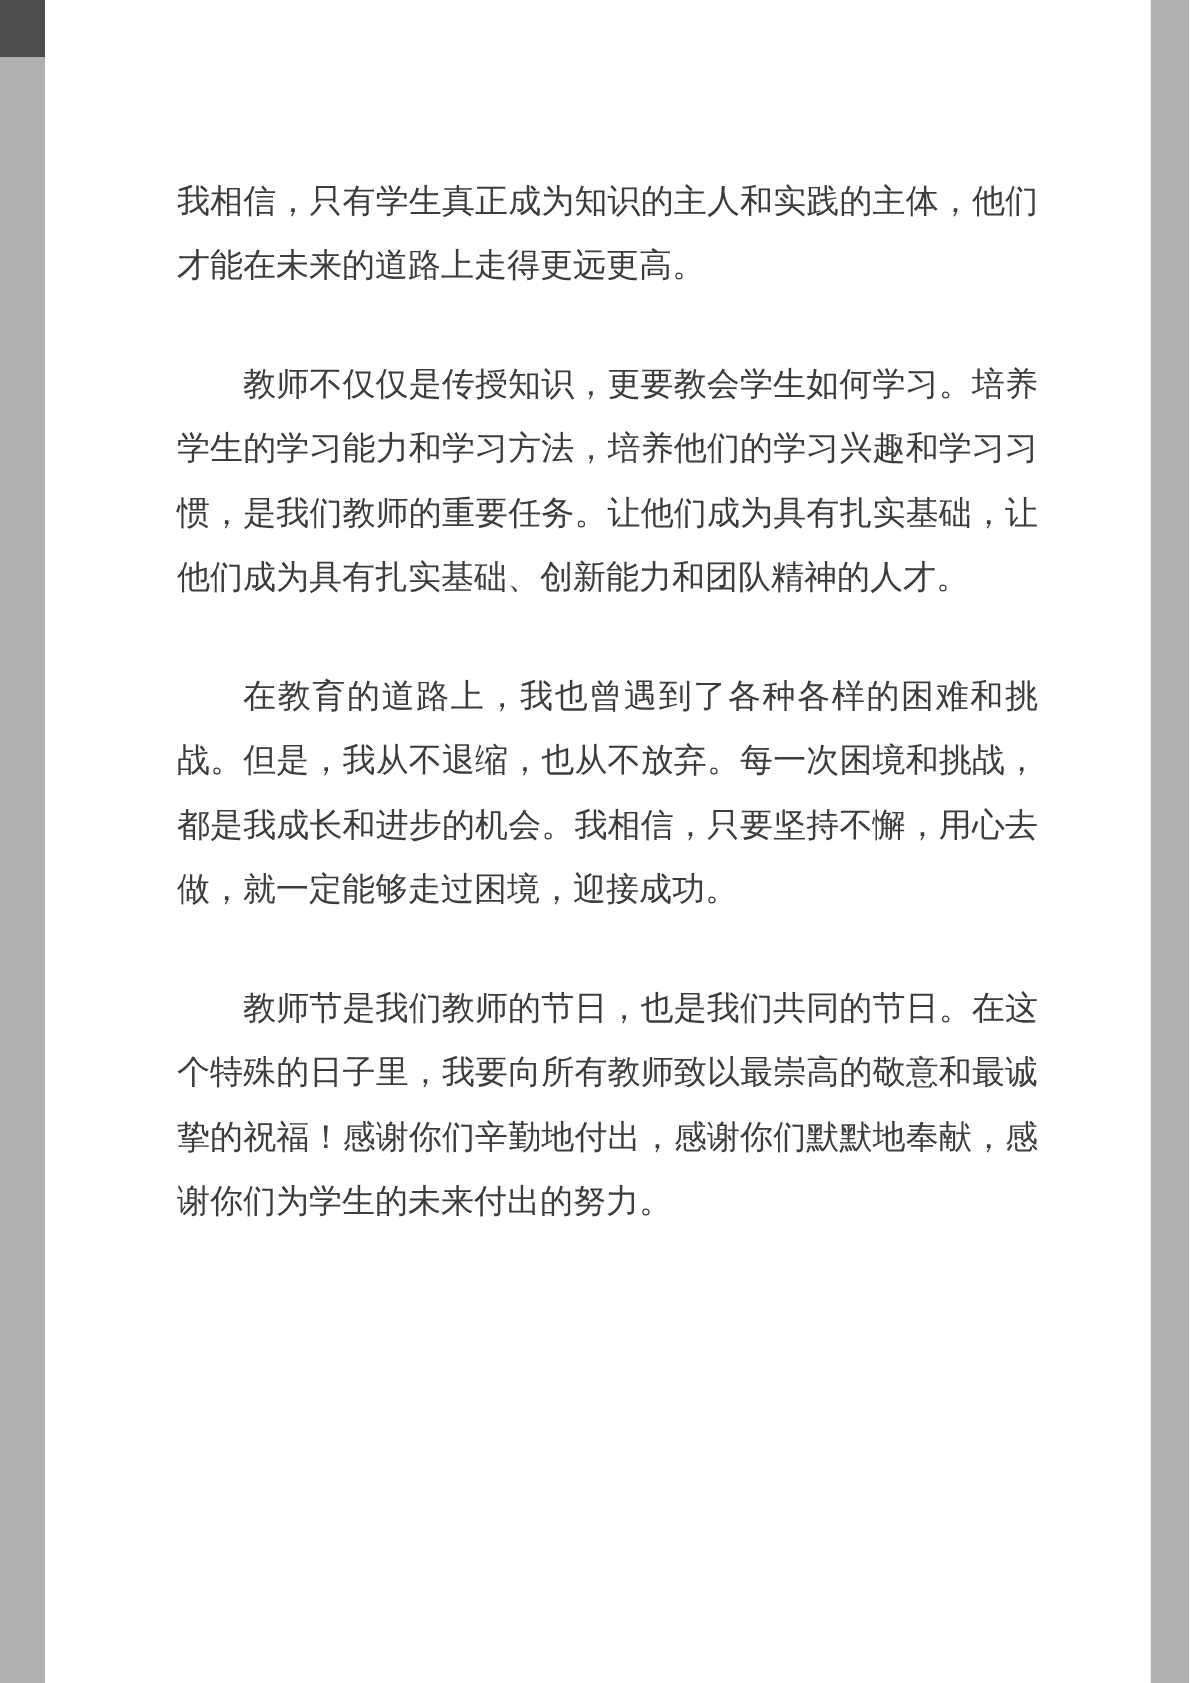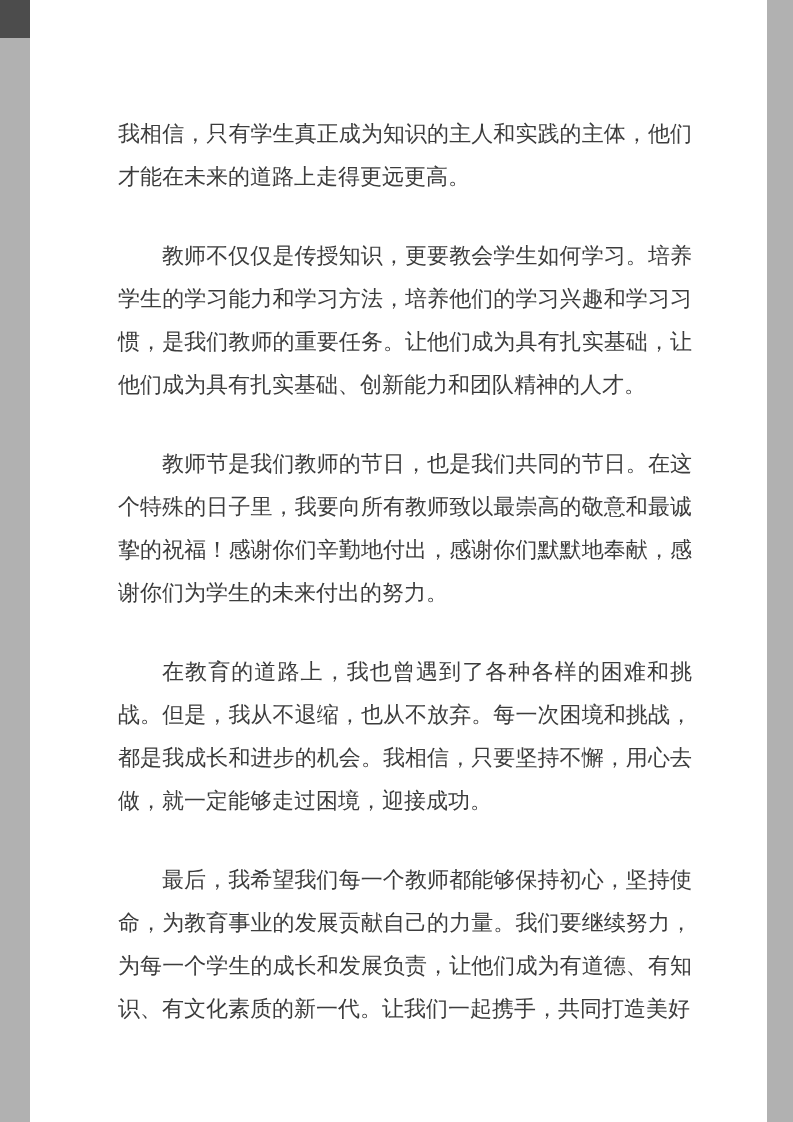--- a/index.html
+++ b/index.html
@@ -65,18 +65,17 @@
 
 <div class="screen">
   <div class="side-strip left"></div>
   <div class="side-strip right"></div>
   <div class="corner-block"></div>
 
   <div class="page">
     <div class="text-block">
       <p class="no-indent">我相信，只有学生真正成为知识的主人和实践的主体，他们才能在未来的道路上走得更远更高。</p>
       <p>教师不仅仅是传授知识，更要教会学生如何学习。培养学生的学习能力和学习方法，培养他们的学习兴趣和学习习惯，是我们教师的重要任务。让他们成为具有扎实基础，让他们成为具有扎实基础、创新能力和团队精神的人才。</p>
+      <p>在教育的道路上，我也曾遇到了各种各样的困难和挑战。但是，我从不退缩，也从不放弃。每一次困境和挑战，都是我成长和进步的机会。我相信，只要坚持不懈，用心去做，就一定能够走过困境，迎接成功。</p>
       <p>教师节是我们教师的节日，也是我们共同的节日。在这个特殊的日子里，我要向所有教师致以最崇高的敬意和最诚挚的祝福！感谢你们辛勤地付出，感谢你们默默地奉献，感谢你们为学生的未来付出的努力。</p>
-      <p>在教育的道路上，我也曾遇到了各种各样的困难和挑战。但是，我从不退缩，也从不放弃。每一次困境和挑战，都是我成长和进步的机会。我相信，只要坚持不懈，用心去做，就一定能够走过困境，迎接成功。</p>
-      <p>最后，我希望我们每一个教师都能够保持初心，坚持使命，为教育事业的发展贡献自己的力量。我们要继续努力，为每一个学生的成长和发展负责，让他们成为有道德、有知识、有文化素质的新一代。让我们一起携手，共同打造美好</p>
     </div>
   </div>
 </div>
 
 </body></html>

